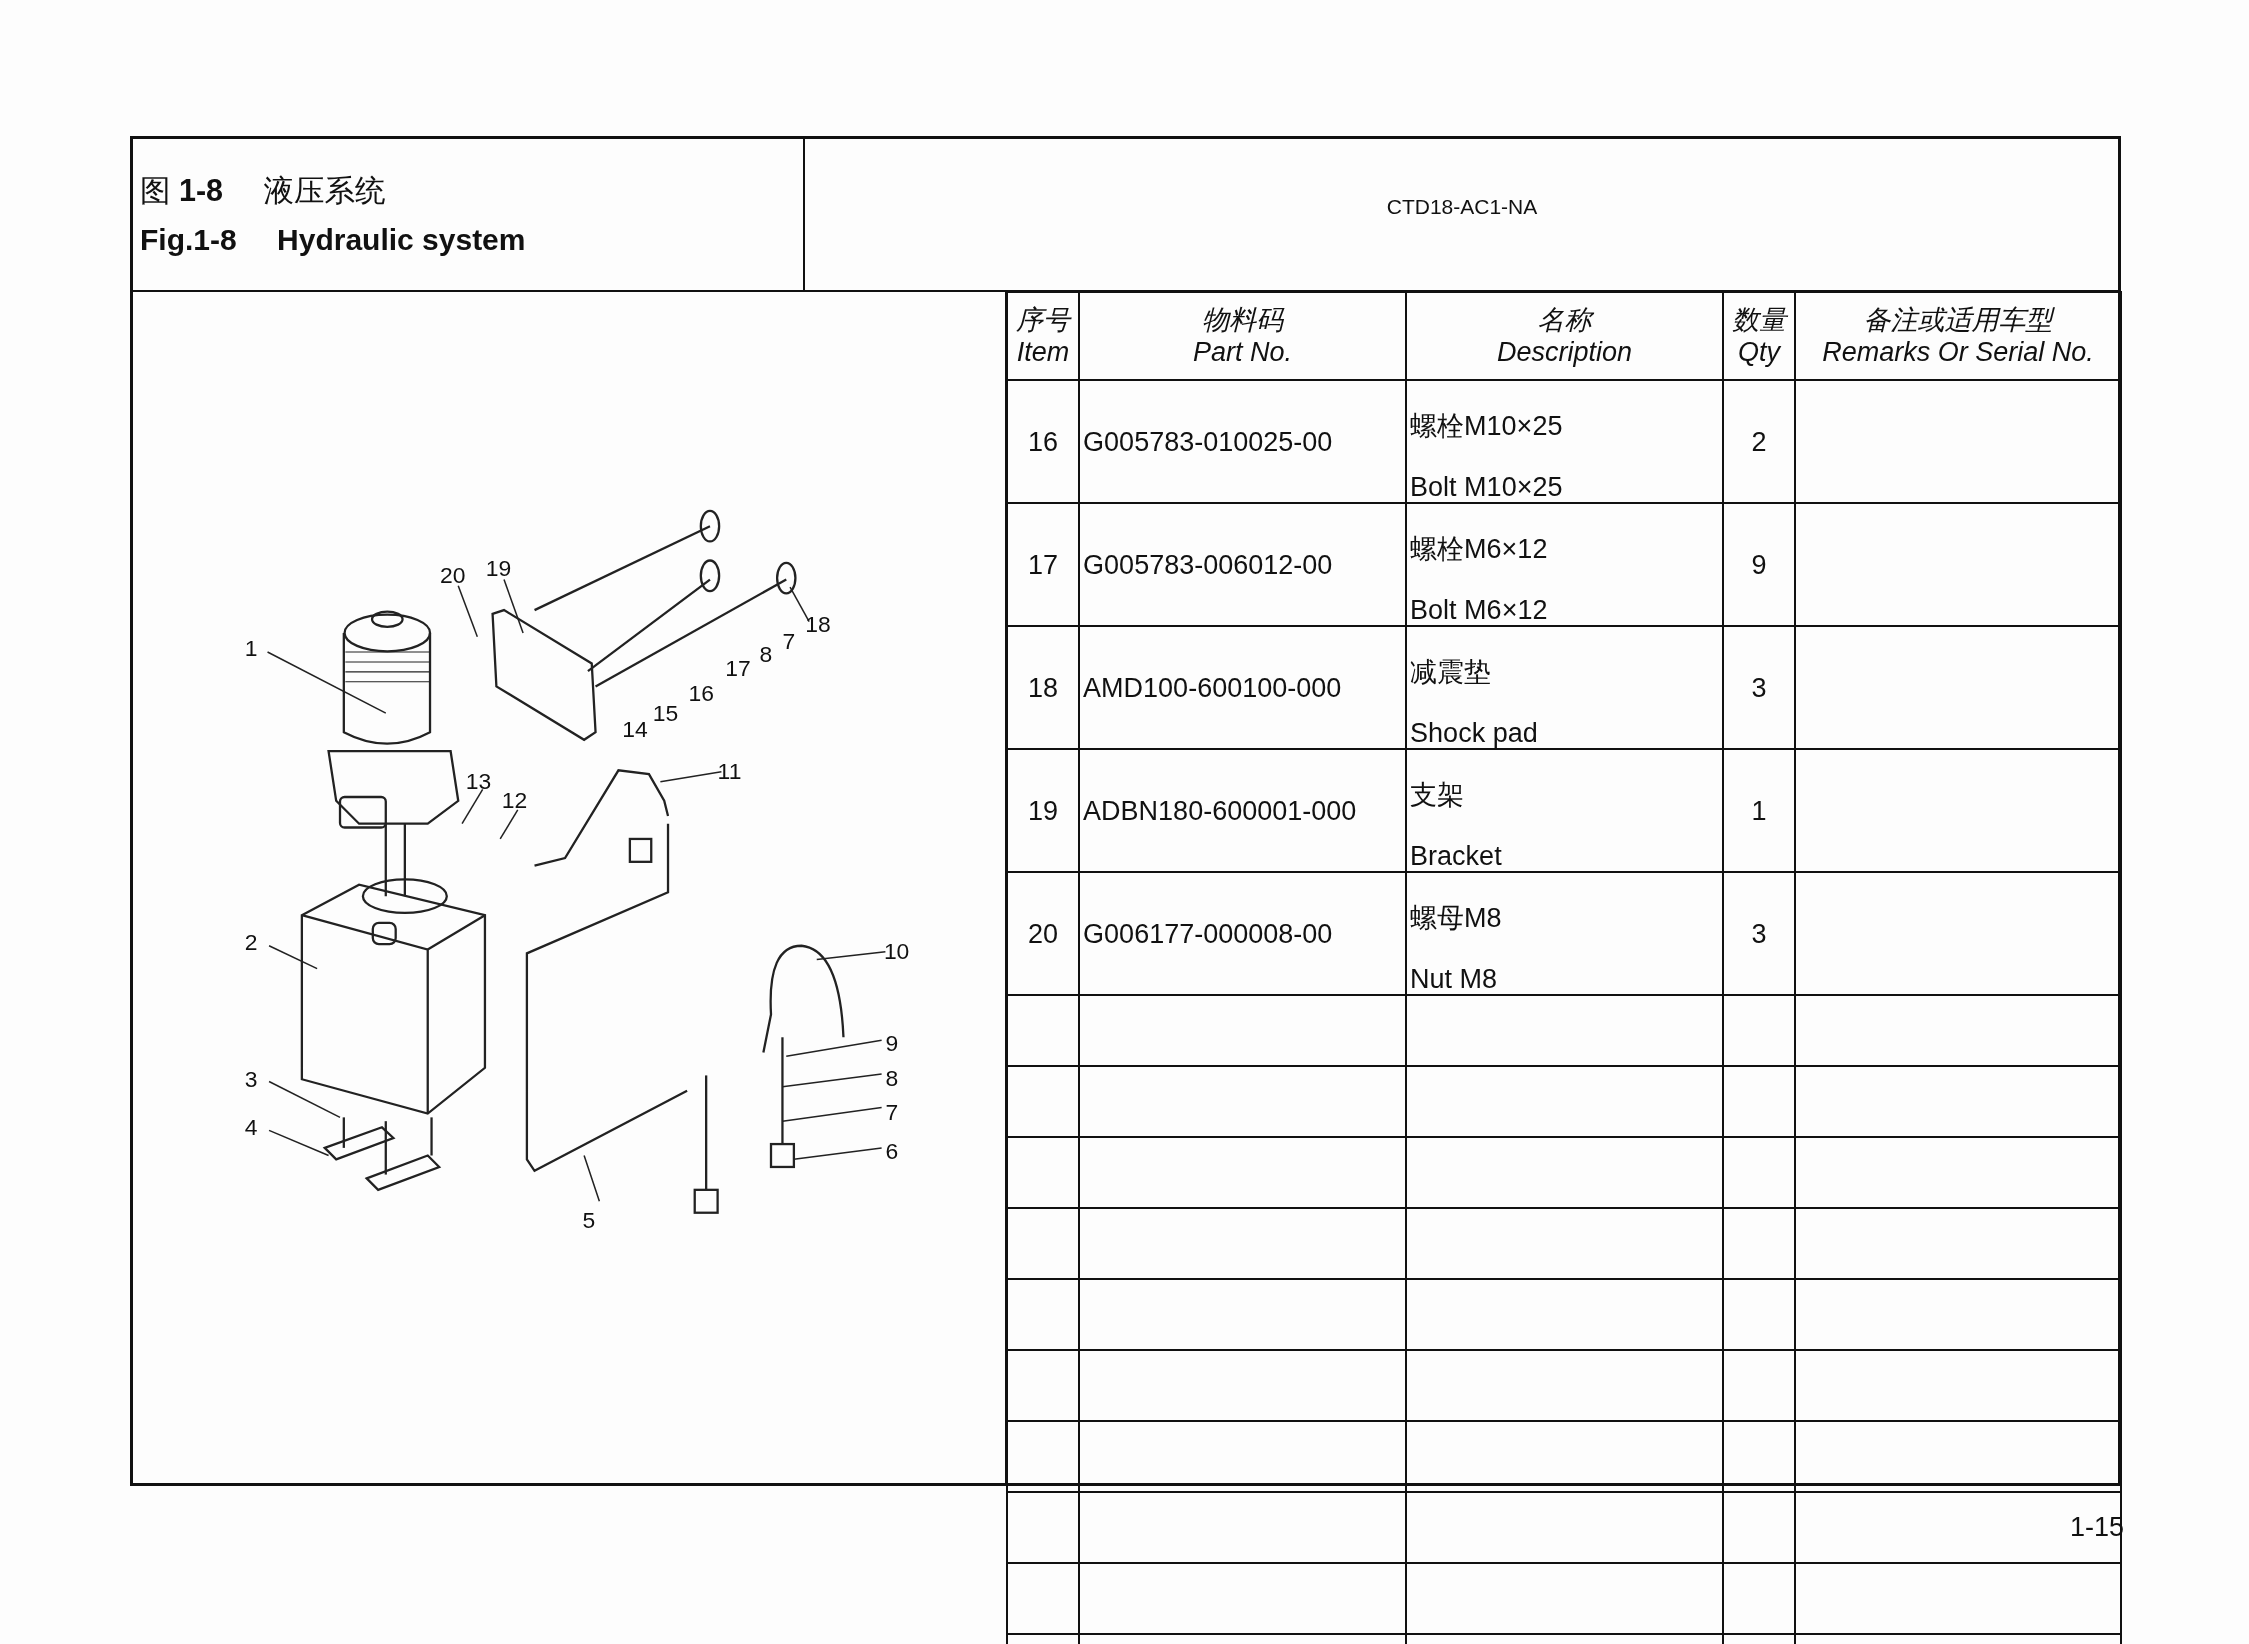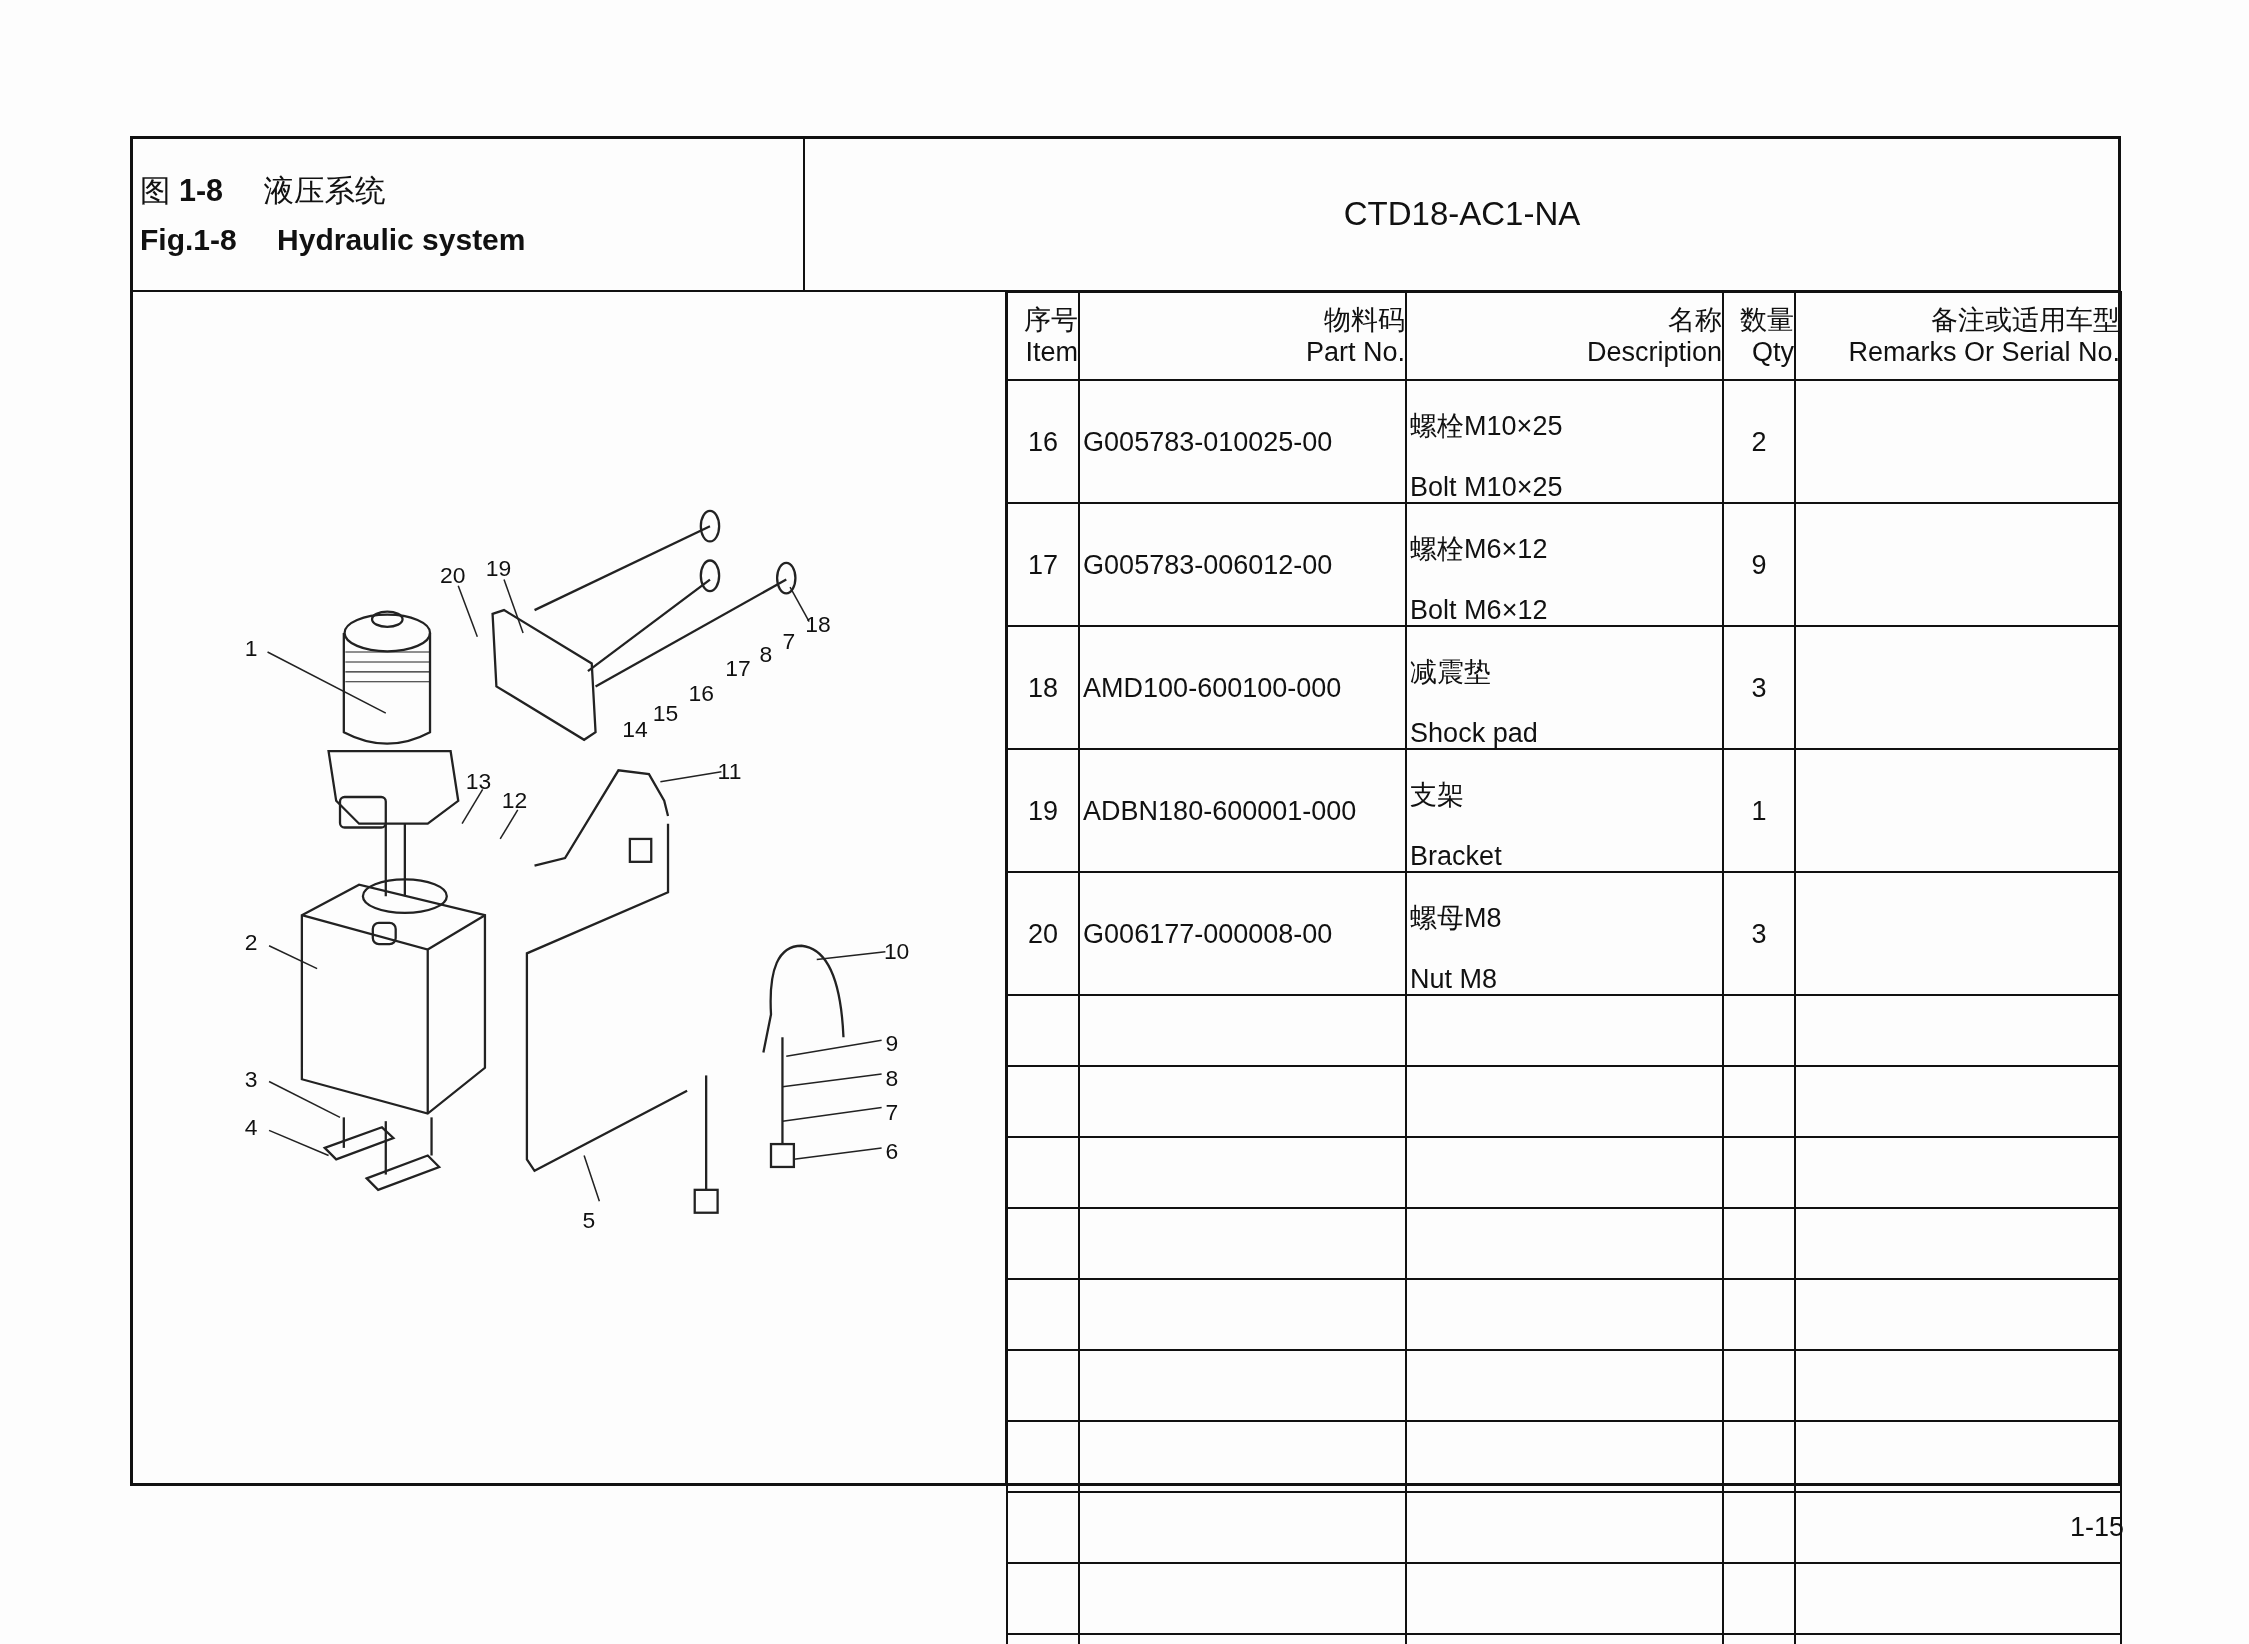--- a/index.html
+++ b/index.html
@@ -6,26 +6,26 @@
   body { width:2250px; height:1644px; position:relative; overflow:hidden;
          font-family:"Liberation Sans","DejaVu Sans",sans-serif; color:#111; }
   .frame { position:absolute; left:130px; top:136px; width:1991px; height:1350px;
            border:3.8px solid #111; box-sizing:border-box; }
   .hline { position:absolute; background:#111; }
   .vline { position:absolute; background:#111; }
   .title-cn { position:absolute; left:140px; top:171px; font-size:30.5px; white-space:nowrap; }
   .title-cn b { font-weight:bold; }
   .title-en { position:absolute; left:140px; top:223px; font-size:30px; font-weight:bold; white-space:nowrap; }
   .gap { display:inline-block; width:32px; }
-  .model { position:absolute; left:803px; width:1318px; top:195px; text-align:center; font-size:33px; }
+  .model { position:absolute; left:803px; width:1318px; top:195px; text-align:center; font-size:21px; }
   .parts-table { position:absolute; left:1006px; top:291px; border-collapse:collapse;
                  table-layout:fixed; width:1115px; }
   .parts-table td, .parts-table th { border:2.3px solid #111; padding:0; font-weight:normal; font-size:27px;
                  line-height:32px; }
-  .parts-table th { height:86px; text-align:right; vertical-align:middle; }
+  .parts-table th { height:86px; text-align:center; vertical-align:middle;font-style:italic; }
   .parts-table th span { display:block; }
   .parts-table td { height:69px; vertical-align:middle; }
   .c-item { text-align:center; }
   .c-part { text-align:left; padding-left:3.1px !important; white-space:nowrap; }
   .c-desc { text-align:left; padding-left:3.1px !important; line-height:30.5px !important; }
   .c-desc span { display:block; white-space:nowrap;margin-top:30px; }
   .c-qty  { text-align:center; }
   .parts-table tr.last td { border-bottom:none; }
   .page-no { position:absolute; right:126px; top:1512px; font-size:27px; }
   .diagram { position:absolute; left:134px; top:292px; width:872px; height:1190px; }

